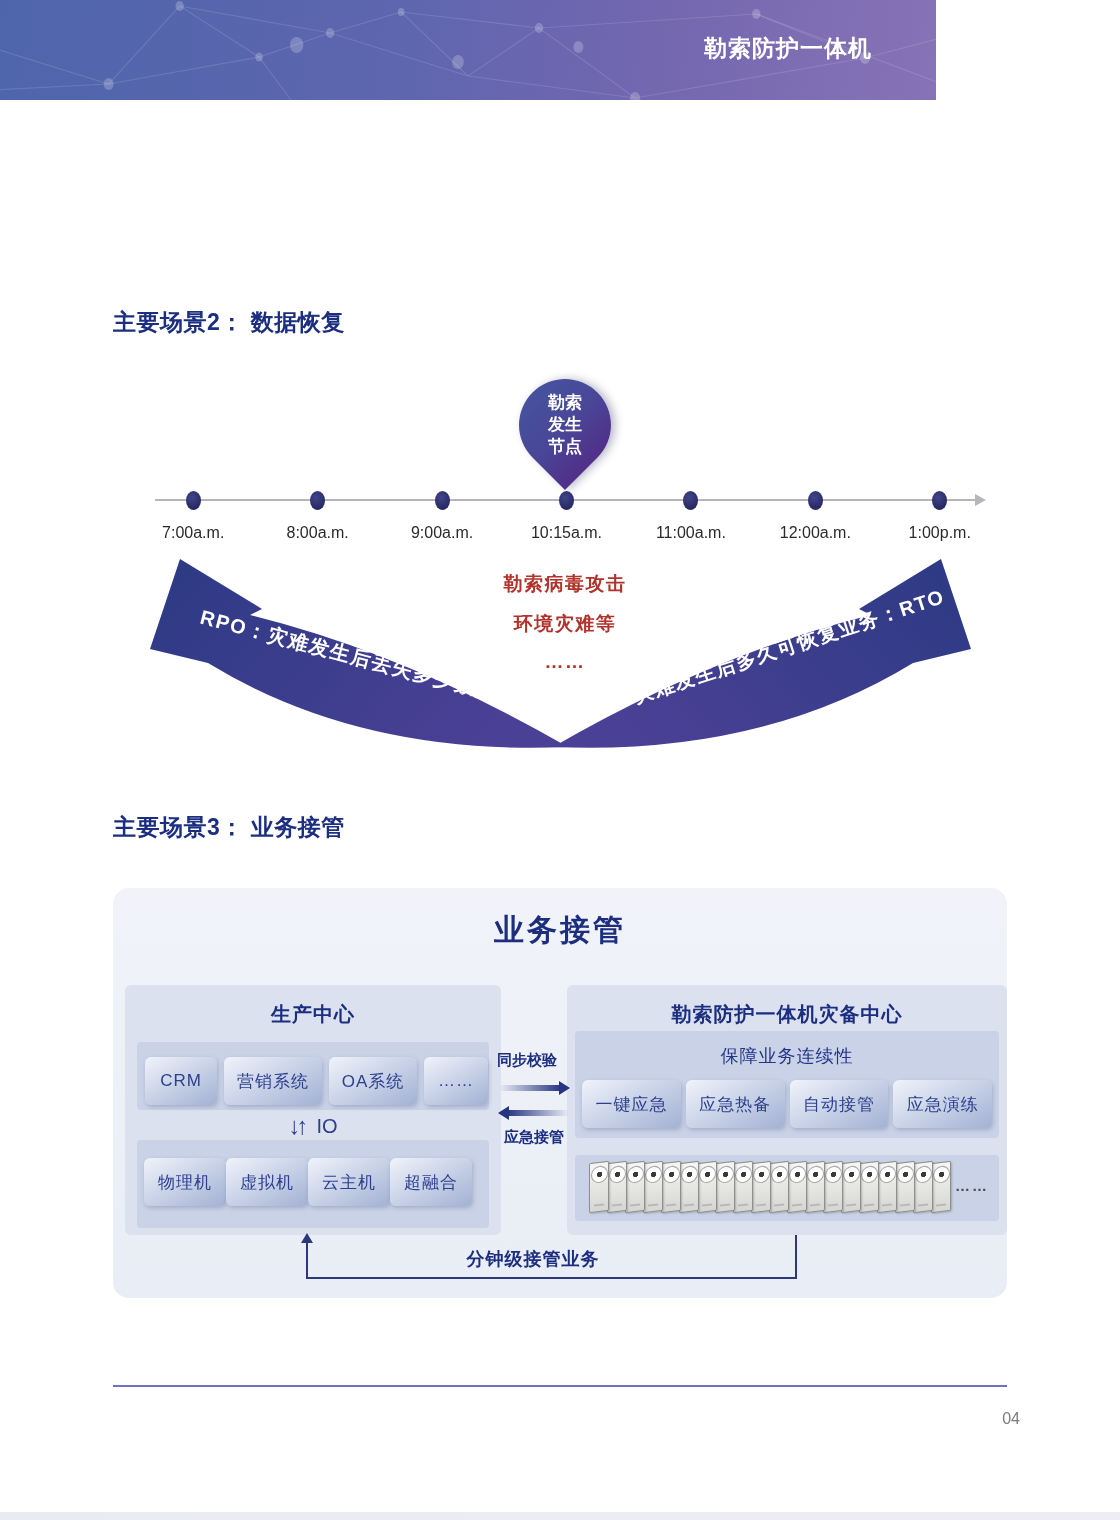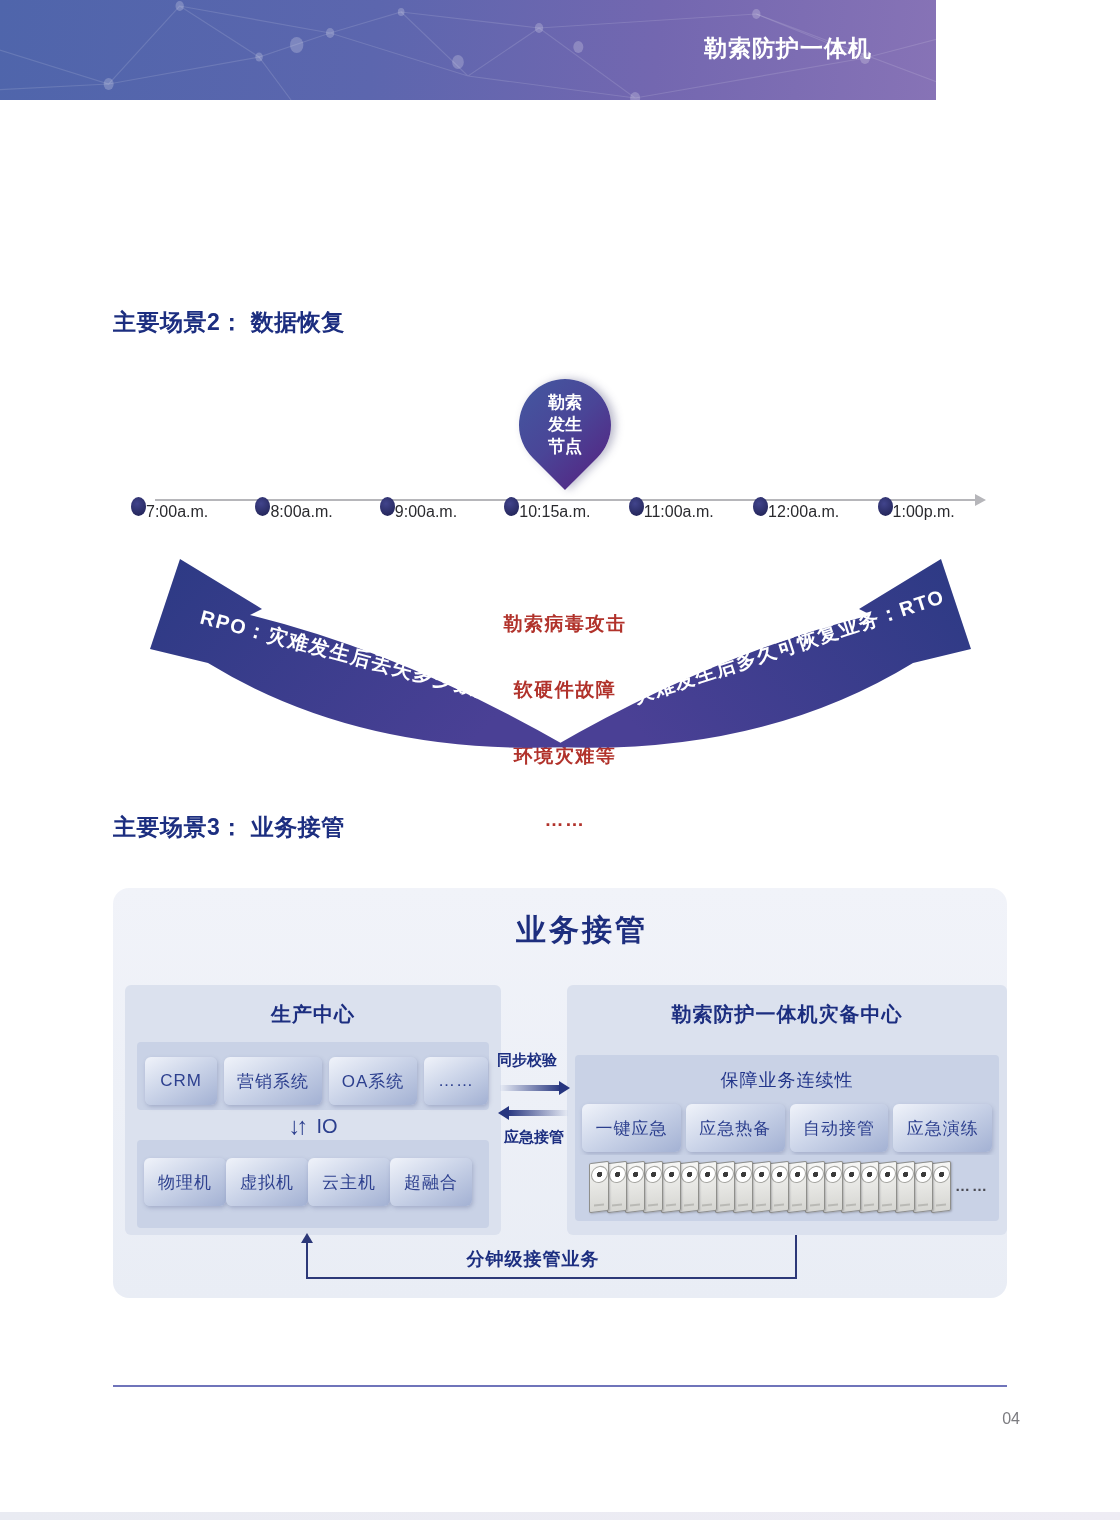--- a/index.html
+++ b/index.html
@@ -25,55 +25,55 @@
          background:linear-gradient(180deg,#45539e 0%,#4a4597 55%,#512f89 100%);
          box-shadow:3px 3px 8px rgba(60,60,110,0.35); }
   .pin-text { position:absolute; inset:0; transform:rotate(45deg); display:flex; flex-direction:column;
               justify-content:center; align-items:center; color:#fff; font-size:17px; font-weight:700; line-height:1.3; }
 
   
   .tl-line { position:absolute; left:155px; top:499px; width:822px; height:2px; background:#b6b6ba; }
   .tl-arrowhead { position:absolute; left:975px; top:494px; width:0; height:0;
                   border-left:11px solid #b6b6ba; border-top:6px solid transparent; border-bottom:6px solid transparent; }
   .timeline { position:absolute; left:131px; top:489px; width:871px; display:flex; }
-  .time-item { flex:1; display:flex; flex-direction:row; align-items:center; }
+  .time-item { flex:1; display:flex; flex-direction:column; align-items:center; }
   .dot { width:15px; height:19px; border-radius:50%; margin-top:2px;
          background:radial-gradient(circle at 40% 35%, #41448c 0%, #26285e 75%); }
   .time-label { margin-top:14px; font-size:16px; color:#2a2a2e; }
 
   
   .risks { position:absolute; left:415px; top:571px; width:300px; text-align:center;
            color:#b1322b; font-weight:700; font-size:19px; }
-  .risks div { margin-bottom:14px; letter-spacing:1.5px;margin-top:40px; }
+  .risks div { margin-bottom:14px; letter-spacing:1.5px; }
 
   
   .swoosh { position:absolute; width:420px; height:205px; }
   .swoosh-left  { left:150px; top:551px; }
   .swoosh-right { left:551px; top:551px; }
   .arrow-label { position:absolute; color:#ffffff; font-weight:700; font-size:20px;
                  letter-spacing:1.5px; white-space:nowrap; }
   .rpo-label { left:204px; top:604px; transform:rotate(14.5deg); transform-origin:0 0; }
   .rto-label { left:630px; top:684px; transform:rotate(-18deg); transform-origin:0 0; }
 
   
   .big-panel { position:absolute; left:113px; top:888px; width:894px; height:410px;
-               background:linear-gradient(180deg,#f1f3f9 0%,#e9edf5 100%); border-radius:16px;padding-left:22px; }
+               background:linear-gradient(180deg,#f1f3f9 0%,#e9edf5 100%); border-radius:16px; }
   .diagram-title { position:absolute; top:22px; width:100%; text-align:center; font-size:30px;
                    font-weight:700; color:#1d2e7e; letter-spacing:3px; }
 
   .sub-panel { position:absolute; top:97px; height:250px; background:#dbe1ee; border-radius:6px; }
   .sub-left  { left:12px;  width:376px; }
   .sub-right { left:454px; width:440px; }
   .sub-title { position:absolute; top:16px; width:100%; text-align:center; font-size:20px;
                font-weight:700; color:#1c2e80; letter-spacing:1px; }
 
   .band { position:absolute; background:#c9d2e6; border-radius:4px; }
   .band-l1 { left:12px; top:57px;  width:352px; height:68px; padding:15px 0 0 8px; display:flex; gap:7px; }
   .band-l2 { left:12px; top:155px; width:352px; height:88px; padding:18px 0 0 7px; display:flex; }
-  .band-r1 { left:8px;  top:70px;  width:424px; height:107px; }
+  .band-r1 { left:8px;  top:46px;  width:424px; height:107px; }
   .band-r2 { left:8px;  top:170px; width:424px; height:66px; }
 
   .box { height:48px; border-radius:6px; display:flex; align-items:center; justify-content:center;
          font-size:17px; color:#2c3f8e; letter-spacing:1px;
          background:linear-gradient(150deg,#f0f3fa 0%,#ccd5e9 45%,#a3b1d3 100%);
          box-shadow:1px 2px 4px rgba(95,105,150,0.35); }
   .w72{width:72px} .w98{width:98px} .w88{width:88px} .w64{width:64px} .w82{width:82px}
 
   .io-row { position:absolute; left:0; top:126px; width:100%; height:30px; display:flex;
             align-items:center; justify-content:center; gap:8px; color:#2c3f8e; }
@@ -201,21 +201,20 @@
         <div class="time-label">12:00a.m.</div>
       </div>
     <div class="time-item">
         <div class="dot"></div>
         <div class="time-label">1:00p.m.</div>
       </div>
   </div>
 
   <div class="risks">
     <div>勒索病毒攻击</div>
-    <div>软硬件故障</div>
     <div>环境灾难等</div>
     <div>……</div>
   </div>
 
   <svg class="swoosh swoosh-left" viewBox="0 0 420 205">
     <defs>
       <linearGradient id="gL" x1="0" y1="0" x2="1" y2="0.4">
         <stop offset="0" stop-color="#2c3a84"></stop>
           <stop offset="1" stop-color="#4a4095"></stop>
       </linearGradient>

